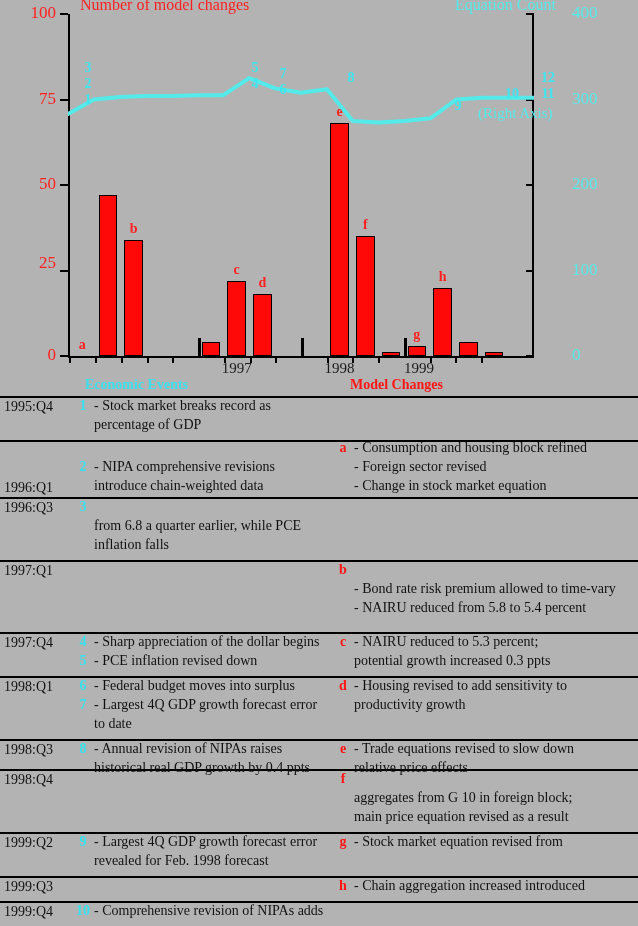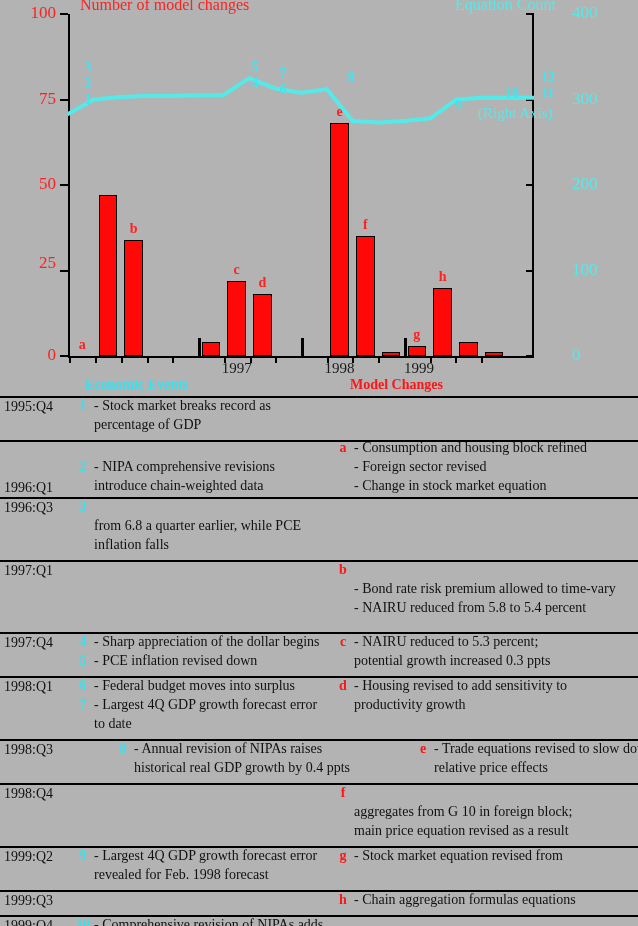--- a/index.html
+++ b/index.html
@@ -317,21 +317,21 @@
             <div class="key key-mc">d</div>
             <div class="txt">- Housing revised to add sensitivity to</div>
           </div>
           <div class="ln">
             <div class="key key-mc"></div>
             <div class="txt">productivity growth</div>
           </div>
         </div>
       </div>
       <div class="rule"></div>
-      <div class="trow" style="height: 42px; gap: 40px;">
+      <div class="trow" style="height: 28px;">
         <div class="c-date">1998:Q3</div>
         <div class="c-ev">
           <div class="ln">
             <div class="key key-ev">8</div>
             <div class="txt">- Annual revision of NIPAs raises</div>
           </div>
           <div class="ln">
             <div class="key key-ev"></div>
             <div class="txt">historical real GDP growth by 0.4 ppts</div>
           </div>
@@ -385,21 +385,21 @@
           </div>
         </div>
       </div>
       <div class="rule"></div>
       <div class="trow" style="height: 23px;">
         <div class="c-date">1999:Q3</div>
         <div class="c-ev"></div>
         <div class="c-mc">
           <div class="ln">
             <div class="key key-mc">h</div>
-            <div class="txt">- Chain aggregation formulas equations</div>
+            <div class="txt">- Chain aggregation increased introduced</div>
           </div>
         </div>
       </div>
       <div class="rule"></div>
       <div class="trow" style="height: 61px;">
         <div class="c-date">1999:Q4</div>
         <div class="c-ev">
           <div class="ln">
             <div class="key key-ev">10</div>
             <div class="txt">- Comprehensive revision of NIPAs adds</div>

